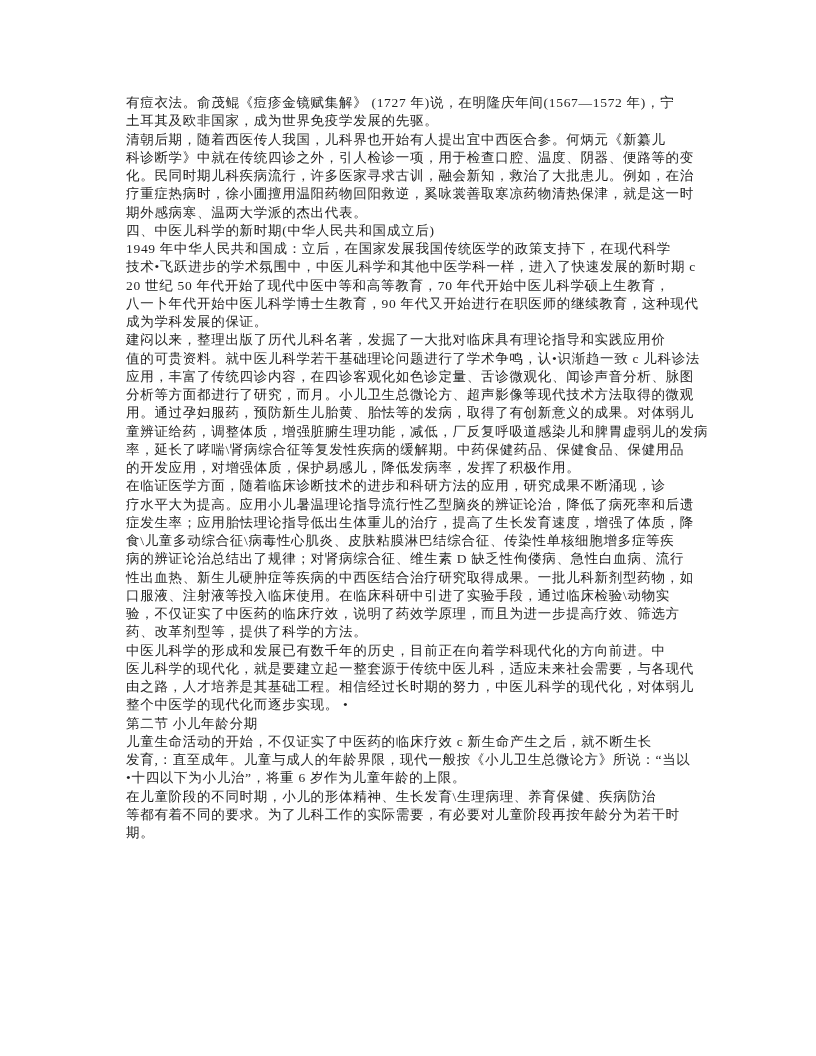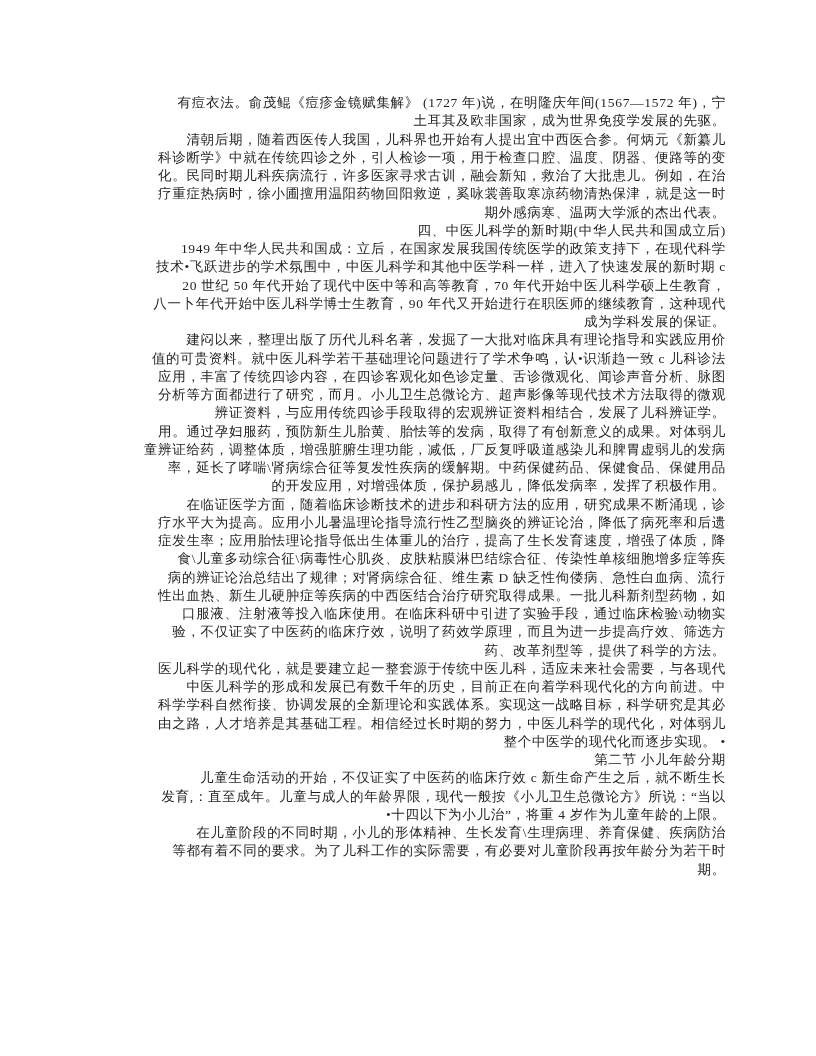--- a/index.html
+++ b/index.html
@@ -1,15 +1,15 @@
 <!DOCTYPE html>
 <html><head>
 <meta charset="utf-8">
 <style>
-  * { margin: 0; padding: 0; box-sizing: border-box; text-align: right; }
+  * { margin: 0; padding: 0; box-sizing: border-box; }
   html, body {
     background: #ffffff;
     font-family: "Liberation Serif", "DejaVu Serif", serif;
   }
   .page {
     position: relative;
     width: 816px;
     height: 1056px;
     background: #ffffff;
     overflow: hidden;
@@ -45,40 +45,38 @@
       <div class="text-line">四、中医儿科学的新时期(中华人民共和国成立后)</div>
       <div class="text-line">1949 年中华人民共和国成：立后，在国家发展我国传统医学的政策支持下，在现代科学</div>
       <div class="text-line">技术•飞跃进步的学术氛围中，中医儿科学和其他中医学科一样，进入了快速发展的新时期 c</div>
       <div class="text-line">20 世纪 50 年代开始了现代中医中等和高等教育，70 年代开始中医儿科学硕上生教育，</div>
       <div class="text-line">八一卜年代开始中医儿科学博士生教育，90 年代又开始进行在职医师的继续教育，这种现代</div>
       <div class="text-line">成为学科发展的保证。</div>
       <div class="text-line">建闷以来，整理出版了历代儿科名著，发掘了一大批对临床具有理论指导和实践应用价</div>
       <div class="text-line">值的可贵资料。就中医儿科学若干基础理论问题进行了学术争鸣，认•识渐趋一致 c 儿科诊法</div>
       <div class="text-line">应用，丰富了传统四诊内容，在四诊客观化如色诊定量、舌诊微观化、闻诊声音分析、脉图</div>
       <div class="text-line">分析等方面都进行了研究，而月。小儿卫生总微论方、超声影像等现代技术方法取得的微观</div>
-      <div class="text-line">辨证资料，与应用传统四诊手段取得的宏观辨证资料相结合，发展了儿科辨证学。</div>
       <div class="text-line">用。通过孕妇服药，预防新生儿胎黄、胎怯等的发病，取得了有创新意义的成果。对体弱儿</div>
       <div class="text-line">童辨证给药，调整体质，增强脏腑生理功能，减低，厂反复呼吸道感染儿和脾胃虚弱儿的发病</div>
       <div class="text-line">率，延长了哮喘\肾病综合征等复发性疾病的缓解期。中药保健药品、保健食品、保健用品</div>
       <div class="text-line">的开发应用，对增强体质，保护易感儿，降低发病率，发挥了积极作用。</div>
       <div class="text-line">在临证医学方面，随着临床诊断技术的进步和科研方法的应用，研究成果不断涌现，诊</div>
       <div class="text-line">疗水平大为提高。应用小儿暑温理论指导流行性乙型脑炎的辨证论治，降低了病死率和后遗</div>
       <div class="text-line">症发生率；应用胎怯理论指导低出生体重儿的治疗，提高了生长发育速度，增强了体质，降</div>
       <div class="text-line">食\儿童多动综合征\病毒性心肌炎、皮肤粘膜淋巴结综合征、传染性单核细胞增多症等疾</div>
       <div class="text-line">病的辨证论治总结出了规律；对肾病综合征、维生素 D 缺乏性佝偻病、急性白血病、流行</div>
       <div class="text-line">性出血热、新生儿硬肿症等疾病的中西医结合治疗研究取得成果。一批儿科新剂型药物，如</div>
       <div class="text-line">口服液、注射液等投入临床使用。在临床科研中引进了实验手段，通过临床检验\动物实</div>
       <div class="text-line">验，不仅证实了中医药的临床疗效，说明了药效学原理，而且为进一步提高疗效、筛选方</div>
       <div class="text-line">药、改革剂型等，提供了科学的方法。</div>
+      <div class="text-line">中医儿科学的形成和发展已有数千年的历史，目前正在向着学科现代化的方向前进。中</div>
       <div class="text-line">医儿科学的现代化，就是要建立起一整套源于传统中医儿科，适应未来社会需要，与各现代</div>
-      <div class="text-line">中医儿科学的形成和发展已有数千年的历史，目前正在向着学科现代化的方向前进。中</div>
-      <div class="text-line">科学学科自然衔接、协调发展的全新理论和实践体系。实现这一战略目标，科学研究是其必</div>
       <div class="text-line">由之路，人才培养是其基础工程。相信经过长时期的努力，中医儿科学的现代化，对体弱儿</div>
       <div class="text-line">整个中医学的现代化而逐步实现。 •</div>
       <div class="text-line">第二节 小儿年龄分期</div>
       <div class="text-line">儿童生命活动的开始，不仅证实了中医药的临床疗效 c 新生命产生之后，就不断生长</div>
       <div class="text-line">发育,：直至成年。儿童与成人的年龄界限，现代一般按《小儿卫生总微论方》所说：“当以</div>
-      <div class="text-line">•十四以下为小儿治”，将重 4 岁作为儿童年龄的上限。</div>
+      <div class="text-line">•十四以下为小儿治”，将重 6 岁作为儿童年龄的上限。</div>
       <div class="text-line">在儿童阶段的不同时期，小儿的形体精神、生长发育\生理病理、养育保健、疾病防治</div>
       <div class="text-line">等都有着不同的要求。为了儿科工作的实际需要，有必要对儿童阶段再按年龄分为若干时</div>
       <div class="text-line">期。</div>
     </div>
 </div>
 
 </body></html>

